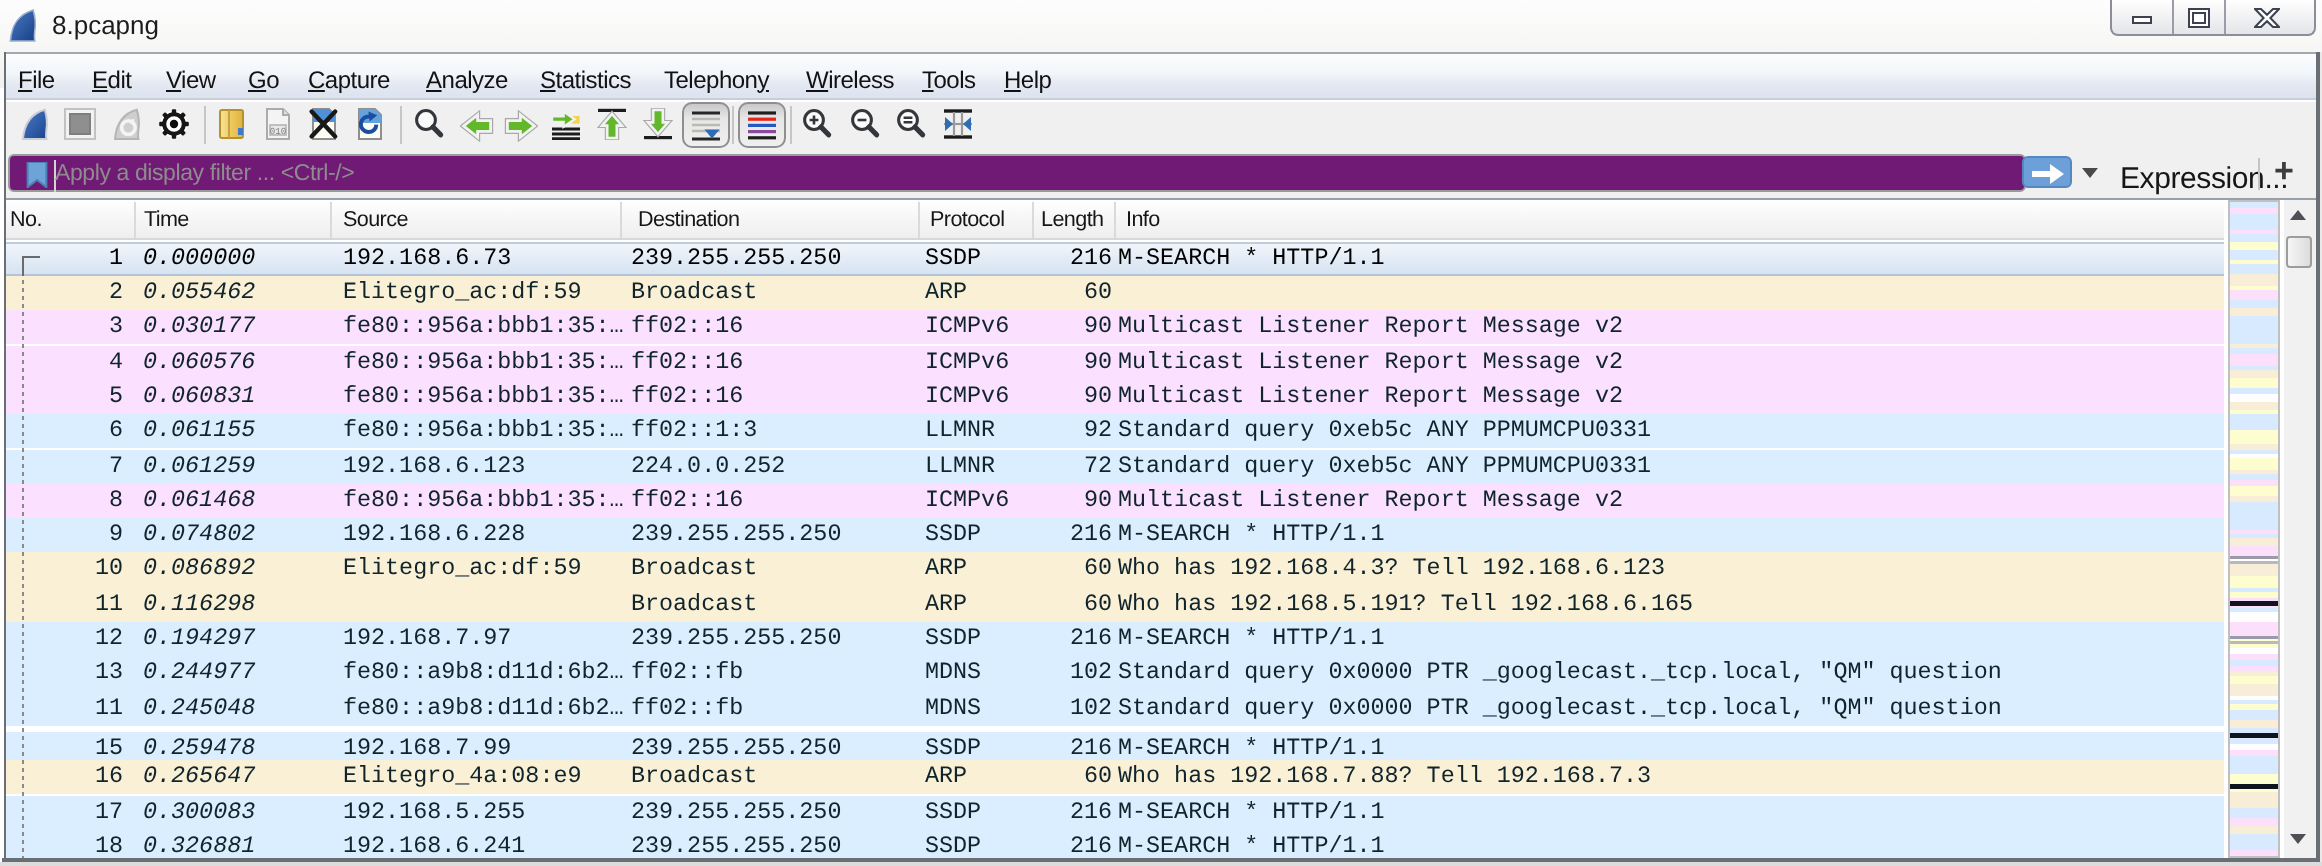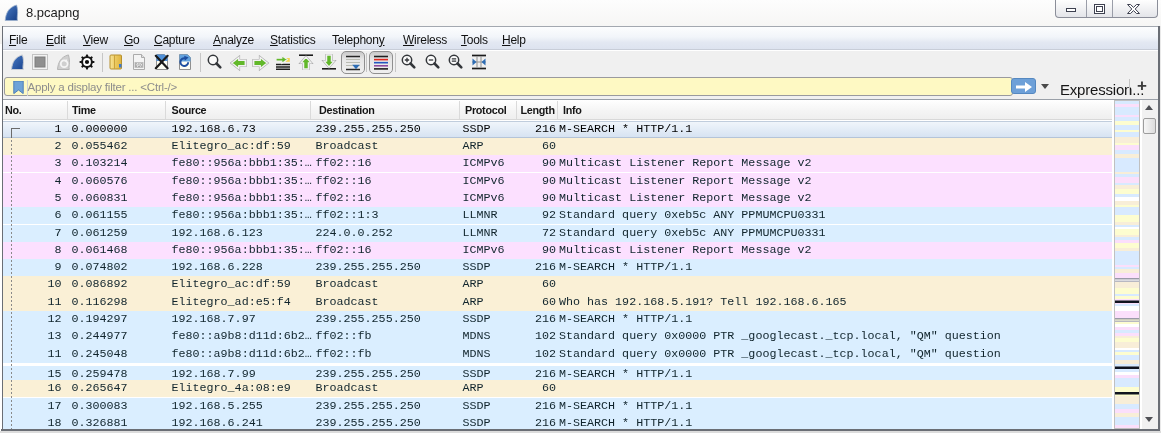--- a/index.html
+++ b/index.html
@@ -20,51 +20,51 @@
 #menubar { position:absolute; left:2px; top:0; width:1156px; height:24px; border-top:1px solid #a3a8b0;
   background:linear-gradient(#fcfdfe 0%,#f2f5fa 45%,#e3e8f2 70%,#dde3ef 100%);
   border-bottom:1px solid #c8cdd8; font-size:12px; color:#121212; }
 .mi { position:absolute; top:5.5px; letter-spacing:-0.25px; }
 #toolbar { position:absolute; left:2px; top:25px; width:1156px; height:24px; background:#f0f0f0; }
 .ti { position:absolute; top:3px; }
 .tsep { position:absolute; top:2px; width:1px; height:19px; background:#c6c6c6; }
 .tbtn { position:absolute; top:0px; width:24px; height:23px; border:1px solid #8f8f8f; border-radius:5px;
   background:linear-gradient(#c9c9c9,#e7e7e7 35%,#efefef); }
 #filterbar { position:absolute; left:2px; top:49px; width:1156px; height:26px; background:#f0f0f0; }
-#fbox { position:absolute; left:2px; top:1.5px; width:1009px; height:19.5px; background:#fef9c3;
+#fbox { position:absolute; left:2px; top:1.5px; width:1009px; height:19.5px; background:#701a75;
   border:1px solid #9a9a9e; border-radius:3px; }
 #fbook { position:absolute; left:8px; top:3px; }
 #fbsep { position:absolute; left:21.5px; top:2px; width:1px; height:16px; background:#d4d4d4; }
 #fhint { position:absolute; left:22.5px; top:3px; font-size:11.5px; color:#8d8d8d; letter-spacing:-0.2px; }
 #fgo { position:absolute; left:1009px; top:2.5px; width:24.5px; height:16px; background:#6da0d8;
   border:1px solid #5588c0; border-radius:3px; }
 #fgo svg { position:absolute; left:3px; top:2px; }
 #fcaret { position:absolute; left:1039px; top:9px; width:0; height:0;
   border-left:4.5px solid transparent; border-right:4.5px solid transparent; border-top:5px solid #4a4a4a; }
 #fexpr { position:absolute; left:1058px; top:6px; font-size:15px; color:#161616; letter-spacing:-0.2px; }
 #fesep { position:absolute; left:1127px; top:4px; width:1px; height:16px; background:#c4c4c4; }
 #fplus { position:absolute; left:1135px; top:1px; font-size:17px; color:#3c3c3c; font-weight:bold; }
 #plist { position:absolute; left:2px; top:73px; width:1156px; height:330px; background:#fff;
   border-top:1px solid #9aa0a8; }
 #phead { position:absolute; left:0; top:0; width:1110px; height:20px;
   background:linear-gradient(#ffffff,#f4f4f4 60%,#efefef); border-bottom:1px solid #d8d8d8;
   font-size:10.8px; color:#161616; }
-#phead span { position:absolute; top:4px; letter-spacing:-0.3px;font-weight:bold; }
+#phead span { position:absolute; top:4px; letter-spacing:-0.3px; }
 .hsep { position:absolute; top:1px; width:1px; height:18px; background:#dadada; }
 #prows { position:absolute; left:0; top:0px; width:1110px; height:330px; font-family:"Liberation Mono", monospace;
   font-size:11.7px; color:#10242c; }
 .prow { position:absolute; left:0; width:1110px; height:17.31px; line-height:17.31px; white-space:pre; }
 .prow span { position:absolute; top:0; }
 .r-udp { background:#daeeff; }
 .r-arp { background:#faf0d6; }
 .r-icmp { background:#fce0ff; }
 .r-sel { background:linear-gradient(#f0f5fb 0%,#e4edf7 45%,#d7e3f2 100%); border-top:1px solid #c0cddd; border-bottom:1px solid #b4c4d8;
   line-height:15.3px; color:#000; }
 .c-no { left:0px; width:59.5px; text-align:right; }
-.c-time { left:69.5px; }
+.c-time { left:69.5px;font-style:italic; }
 .c-src { left:169.5px; }
 .c-dst { left:313.5px; }
 .c-pro { left:460.5px; }
 .c-len { left:480px; width:74px; text-align:right; }
 .c-info { left:557px; }
 #relline { position:absolute; left:9px; top:28px; width:1px; height:302px;
   background:repeating-linear-gradient(#8a8a8a 0 2px, transparent 2px 4px); }
 #relbr-h { position:absolute; left:9px; top:28px; width:9px; height:1px; background:#6b6b6b; }
 #relbr-v { position:absolute; left:9px; top:28px; width:1px; height:10px; background:#6b6b6b; }
 #minimap { position:absolute; left:1114px; top:74px; width:26px; height:329px; background:#ffffff;
@@ -266,34 +266,34 @@
       </div>
     <div id="fcaret"></div>
     <span id="fexpr">Expression...</span>
     <div id="fesep"></div>
     <span id="fplus">+</span>
   </div>
   <div id="plist">
     <div id="prows">
 <div class="prow r-sel" style="top:20.6px"><span class="c-no">1</span><span class="c-time">0.000000</span><span class="c-src">192.168.6.73</span><span class="c-dst">239.255.255.250</span><span class="c-pro">SSDP</span><span class="c-len">216</span><span class="c-info">M-SEARCH * HTTP/1.1</span></div>
 <div class="prow r-arp" style="top:37.9px"><span class="c-no">2</span><span class="c-time">0.055462</span><span class="c-src">Elitegro_ac:df:59</span><span class="c-dst">Broadcast</span><span class="c-pro">ARP</span><span class="c-len">60</span></div>
-<div class="prow r-icmp" style="top:55.2px"><span class="c-no">3</span><span class="c-time">0.103214</span><span class="c-src">fe80::956a:bbb1:35:…</span><span class="c-dst">ff02::16</span><span class="c-pro">ICMPv6</span><span class="c-len">90</span><span class="c-info">Multicast Listener Report Message v2</span></div>
+<div class="prow r-icmp" style="top:55.2px"><span class="c-no">3</span><span class="c-time">0.030177</span><span class="c-src">fe80::956a:bbb1:35:…</span><span class="c-dst">ff02::16</span><span class="c-pro">ICMPv6</span><span class="c-len">90</span><span class="c-info">Multicast Listener Report Message v2</span></div>
 <div class="prow r-icmp" style="top:72.5px"><span class="c-no">4</span><span class="c-time">0.060576</span><span class="c-src">fe80::956a:bbb1:35:…</span><span class="c-dst">ff02::16</span><span class="c-pro">ICMPv6</span><span class="c-len">90</span><span class="c-info">Multicast Listener Report Message v2</span></div>
 <div class="prow r-icmp" style="top:89.8px"><span class="c-no">5</span><span class="c-time">0.060831</span><span class="c-src">fe80::956a:bbb1:35:…</span><span class="c-dst">ff02::16</span><span class="c-pro">ICMPv6</span><span class="c-len">90</span><span class="c-info">Multicast Listener Report Message v2</span></div>
 <div class="prow r-udp" style="top:107.2px"><span class="c-no">6</span><span class="c-time">0.061155</span><span class="c-src">fe80::956a:bbb1:35:…</span><span class="c-dst">ff02::1:3</span><span class="c-pro">LLMNR</span><span class="c-len">92</span><span class="c-info">Standard query 0xeb5c ANY PPMUMCPU0331</span></div>
 <div class="prow r-udp" style="top:124.5px"><span class="c-no">7</span><span class="c-time">0.061259</span><span class="c-src">192.168.6.123</span><span class="c-dst">224.0.0.252</span><span class="c-pro">LLMNR</span><span class="c-len">72</span><span class="c-info">Standard query 0xeb5c ANY PPMUMCPU0331</span></div>
 <div class="prow r-icmp" style="top:141.8px"><span class="c-no">8</span><span class="c-time">0.061468</span><span class="c-src">fe80::956a:bbb1:35:…</span><span class="c-dst">ff02::16</span><span class="c-pro">ICMPv6</span><span class="c-len">90</span><span class="c-info">Multicast Listener Report Message v2</span></div>
 <div class="prow r-udp" style="top:159.1px"><span class="c-no">9</span><span class="c-time">0.074802</span><span class="c-src">192.168.6.228</span><span class="c-dst">239.255.255.250</span><span class="c-pro">SSDP</span><span class="c-len">216</span><span class="c-info">M-SEARCH * HTTP/1.1</span></div>
-<div class="prow r-arp" style="top:176.4px"><span class="c-no">10</span><span class="c-time">0.086892</span><span class="c-src">Elitegro_ac:df:59</span><span class="c-dst">Broadcast</span><span class="c-pro">ARP</span><span class="c-len">60</span></div>
-<div class="prow r-arp" style="top:193.7px"><span class="c-no">11</span><span class="c-time">0.116298</span><span class="c-src">Elitegro_ad:e5:f4</span><span class="c-dst">Broadcast</span><span class="c-pro">ARP</span><span class="c-len">60</span><span class="c-info">Who has 192.168.5.191? Tell 192.168.6.165</span></div>
+<div class="prow r-arp" style="top:176.4px"><span class="c-no">10</span><span class="c-time">0.086892</span><span class="c-src">Elitegro_ac:df:59</span><span class="c-dst">Broadcast</span><span class="c-pro">ARP</span><span class="c-len">60</span><span class="c-info">Who has 192.168.4.3? Tell 192.168.6.123</span></div>
+<div class="prow r-arp" style="top:193.7px"><span class="c-no">11</span><span class="c-time">0.116298</span><span class="c-dst">Broadcast</span><span class="c-pro">ARP</span><span class="c-len">60</span><span class="c-info">Who has 192.168.5.191? Tell 192.168.6.165</span></div>
 <div class="prow r-udp" style="top:211.0px"><span class="c-no">12</span><span class="c-time">0.194297</span><span class="c-src">192.168.7.97</span><span class="c-dst">239.255.255.250</span><span class="c-pro">SSDP</span><span class="c-len">216</span><span class="c-info">M-SEARCH * HTTP/1.1</span></div>
 <div class="prow r-udp" style="top:228.3px"><span class="c-no">13</span><span class="c-time">0.244977</span><span class="c-src">fe80::a9b8:d11d:6b2…</span><span class="c-dst">ff02::fb</span><span class="c-pro">MDNS</span><span class="c-len">102</span><span class="c-info">Standard query 0x0000 PTR _googlecast._tcp.local, "QM" question</span></div>
 <div class="prow r-udp" style="top:245.6px"><span class="c-no">11</span><span class="c-time">0.245048</span><span class="c-src">fe80::a9b8:d11d:6b2…</span><span class="c-dst">ff02::fb</span><span class="c-pro">MDNS</span><span class="c-len">102</span><span class="c-info">Standard query 0x0000 PTR _googlecast._tcp.local, "QM" question</span></div>
 <div class="prow r-udp" style="top:266px"><span class="c-no">15</span><span class="c-time">0.259478</span><span class="c-src">192.168.7.99</span><span class="c-dst">239.255.255.250</span><span class="c-pro">SSDP</span><span class="c-len">216</span><span class="c-info">M-SEARCH * HTTP/1.1</span></div>
-<div class="prow r-arp" style="top:280.2px"><span class="c-no">16</span><span class="c-time">0.265647</span><span class="c-src">Elitegro_4a:08:e9</span><span class="c-dst">Broadcast</span><span class="c-pro">ARP</span><span class="c-len">60</span></div>
+<div class="prow r-arp" style="top:280.2px"><span class="c-no">16</span><span class="c-time">0.265647</span><span class="c-src">Elitegro_4a:08:e9</span><span class="c-dst">Broadcast</span><span class="c-pro">ARP</span><span class="c-len">60</span><span class="c-info">Who has 192.168.7.88? Tell 192.168.7.3</span></div>
 <div class="prow r-udp" style="top:297.6px"><span class="c-no">17</span><span class="c-time">0.300083</span><span class="c-src">192.168.5.255</span><span class="c-dst">239.255.255.250</span><span class="c-pro">SSDP</span><span class="c-len">216</span><span class="c-info">M-SEARCH * HTTP/1.1</span></div>
 <div class="prow r-udp" style="top:314.9px"><span class="c-no">18</span><span class="c-time">0.326881</span><span class="c-src">192.168.6.241</span><span class="c-dst">239.255.255.250</span><span class="c-pro">SSDP</span><span class="c-len">216</span><span class="c-info">M-SEARCH * HTTP/1.1</span></div>
     </div>
     <div id="relline"></div>
     <div id="relbr-h"></div>
       <div id="relbr-v"></div>
     <div id="phead">
       <span style="left:3px">No.</span>
       <span style="left:70px">Time</span>
       <span style="left:169.5px">Source</span>

